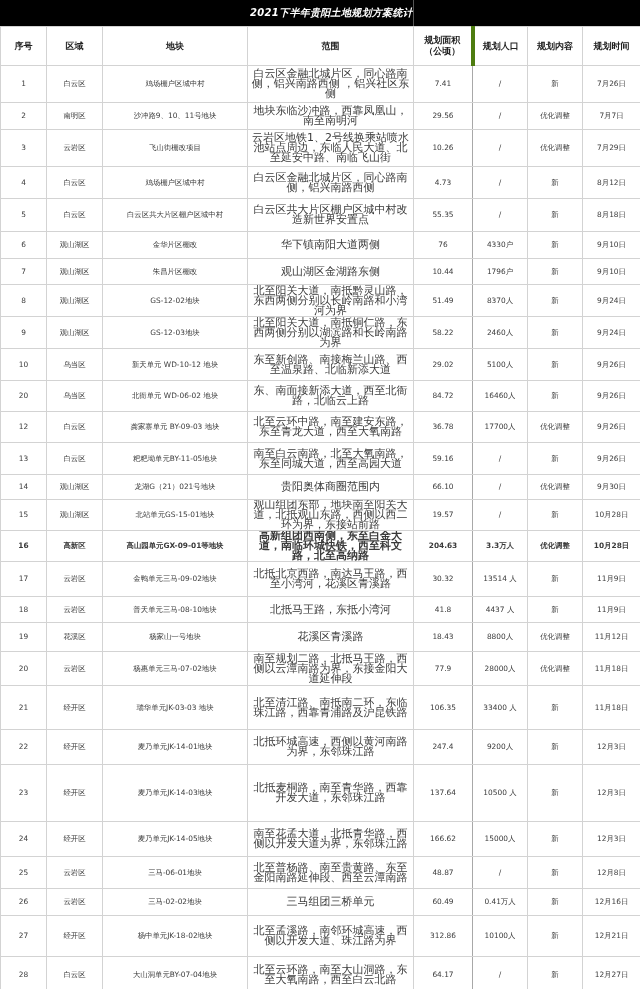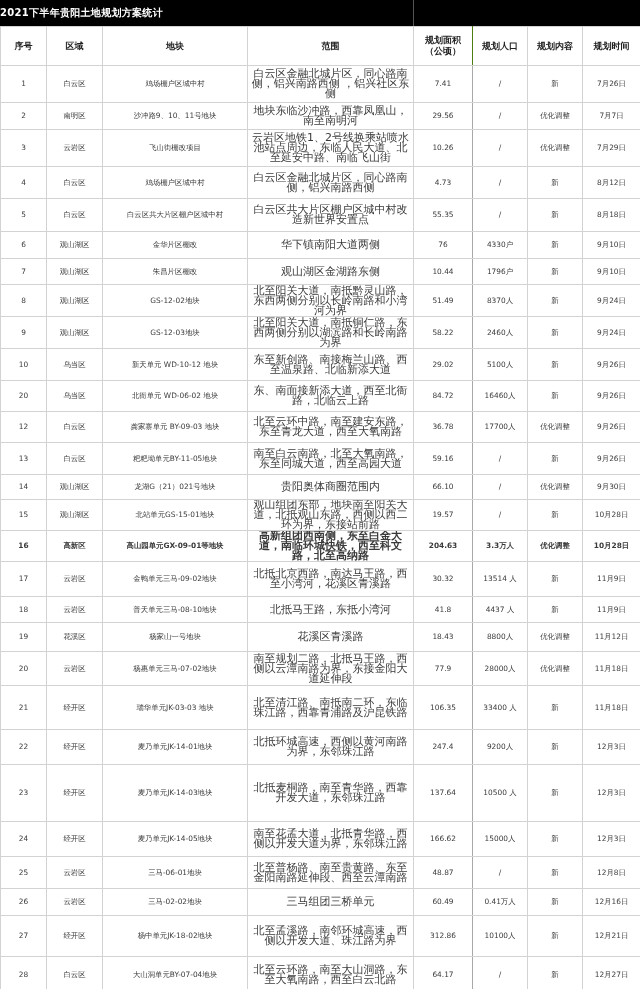--- a/index.html
+++ b/index.html
@@ -1,24 +1,24 @@
 <!DOCTYPE html>
 <html><head>
 <meta charset="utf-8">
 <style>
   html, body { margin: 0; padding: 0; background: #ffffff; }
   body { width: 640px; height: 989px; overflow: hidden; font-family: "DejaVu Sans", "Liberation Sans", sans-serif; color: #333; }
   .title-bar { position: absolute; left: 0; top: 0; width: 640px; height: 26px; background: #000; }
-  .title-bar .title { position: absolute; left: 0; width: 413px; top: 0; height: 26px; line-height: 26px; text-align: left; color: #fff; font-size: 10px; font-weight: bold; letter-spacing: 0.3px; }
+  .title-bar .title { position: absolute; left: 0; width: 413px; top: 0; height: 26px; line-height: 26px; text-align: right; color: #fff; font-size: 10px; font-weight: bold; letter-spacing: 0.3px; font-style: italic; }
   .title-bar .divider { position: absolute; left: 413px; top: 0; width: 1px; height: 26px; background: #555; }
   table { position: absolute; left: 0; top: 26px; border-collapse: collapse; table-layout: fixed; width: 640px; }
   td, th { border: 1px solid #d3d3d3; text-align: center; vertical-align: middle; font-size: 7.4px; line-height: 10px; padding: 0 3px; overflow: hidden; color: #3a3a3a; }
   th { font-size: 9px; font-weight: bold; color: #222; line-height: 11px; }
   td.area { border-right: 1px solid #a8a8a8; }
-  th.area { border-right: 1px solid #4d7c0f; }
+  th.area { border-right: 4px solid #4d7c0f; }
   td.scope { font-size: 11px; }
 </style>
 </head>
 <body>
 
 <div class="title-bar">
   <div class="title">2021下半年贵阳土地规划方案统计</div>
   <div class="divider"></div>
 </div>
 

